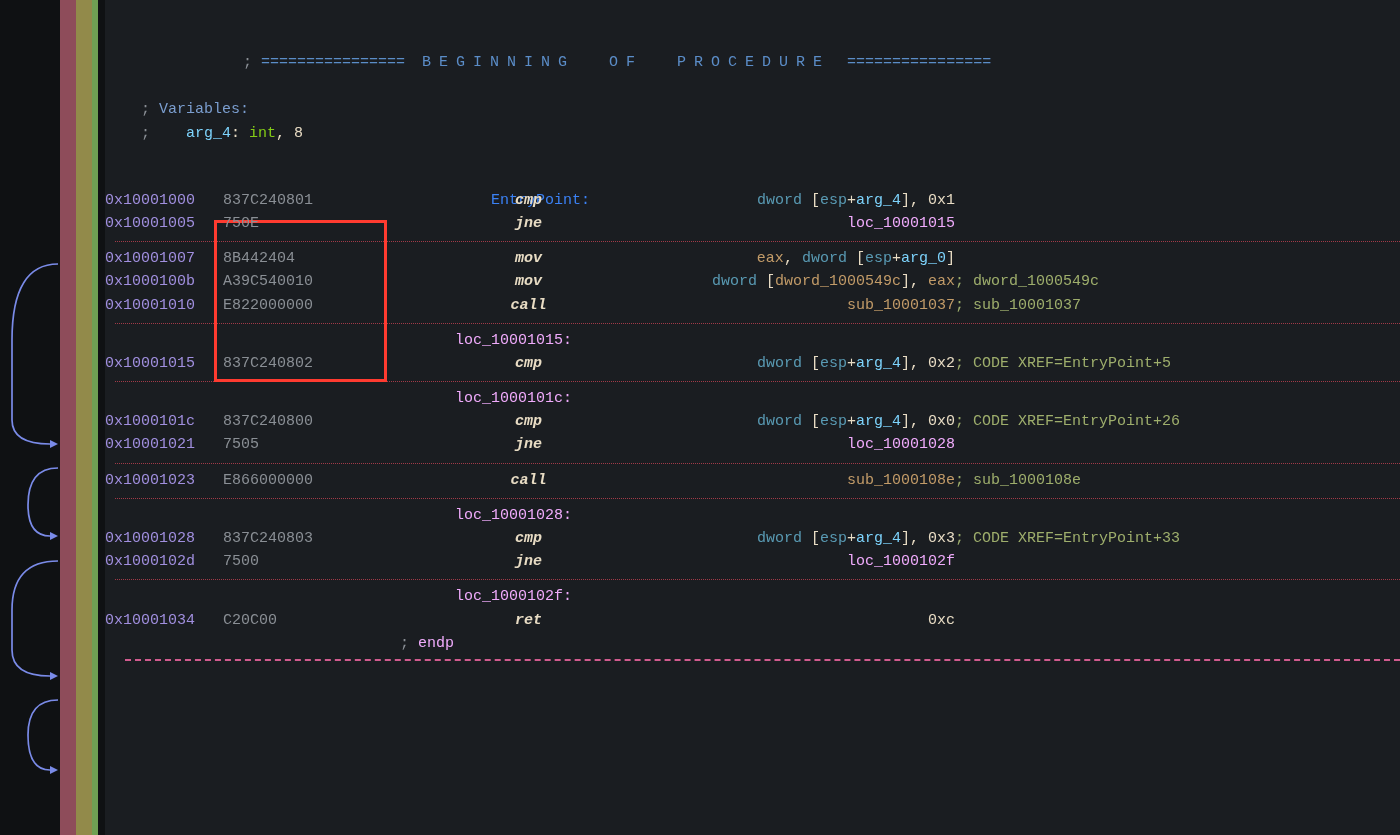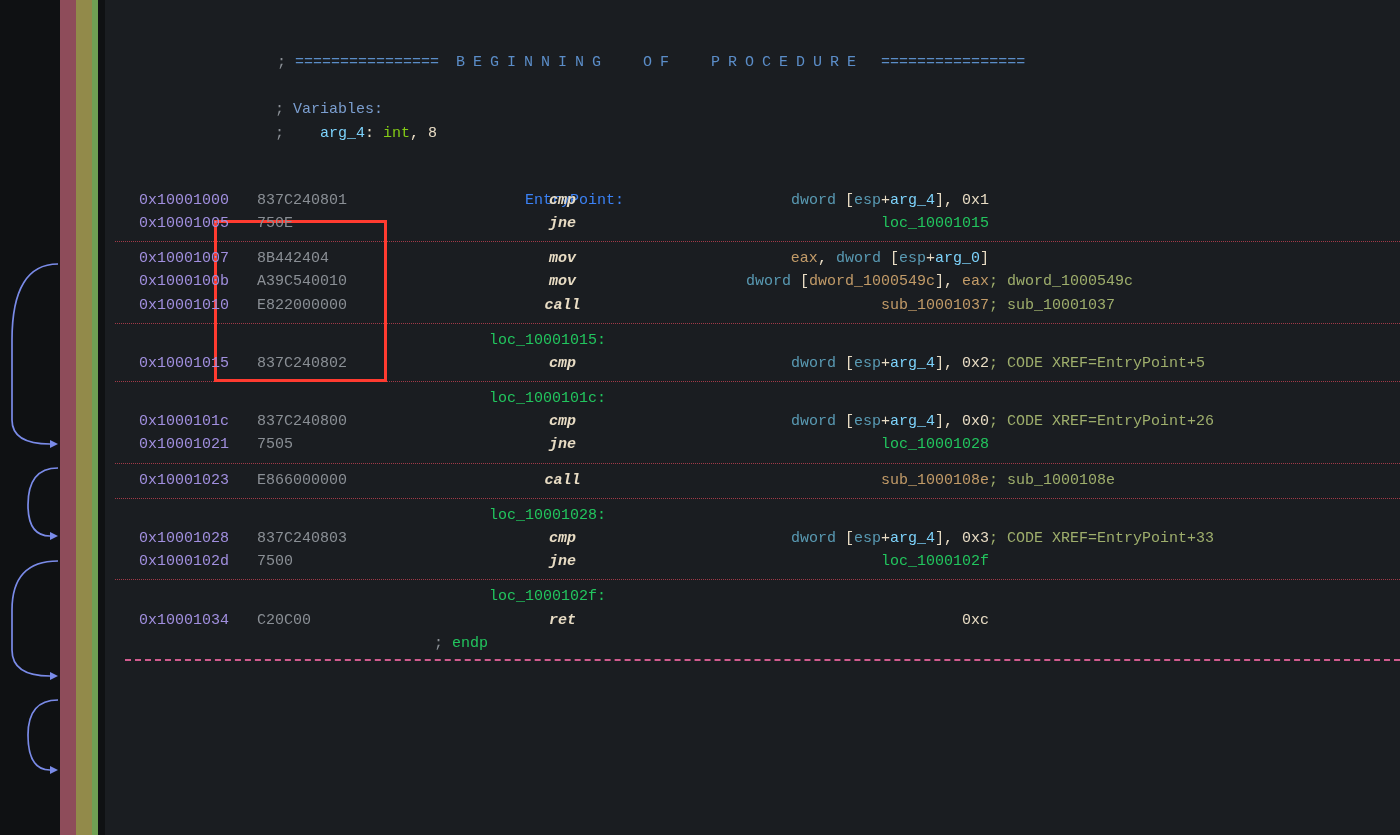--- a/index.html
+++ b/index.html
@@ -31,45 +31,44 @@
   .code-area {
     position: absolute;
     left: 105px; top: 0; right: 0; bottom: 0;
     color: #c8cdd4;
   }
   .row {
     height: 23.2px;
     line-height: 23.2px;
     white-space: pre;
     position: relative;
-    margin-left: 34px;
   }
   .col-addr   { display:inline-block; width:118px; color:#a18fdf; }
   .col-bytes  { display:inline-block; width:232px; color:#8a8f95; }
   .col-mnem   { display:inline-block; width:120px; text-align:center;font-style:italic; }
   .col-mnem .mnem { color:#e8dcc4; font-weight:bold; }
   .col-ops    { display:inline-block; width:380px;text-align:right; }
   .col-cmt    { display:inline-block; color:#9eae6c; }
 
   .label-line { padding-left: 350px; color:#a79f82; }
   .label-entry { color:#3b82f6; }
 
-  .indent-cmt { padding-left: 100px; }
+  .indent-cmt { }
   .cmt-text   { color:#7b9ecf; }
   .cmt-semi   { color:#8a8f95; }
 
   .banner { padding-left: 102px; letter-spacing: 0; }
   .banner .eq { color:#5b8dc8; letter-spacing: 0; }
   .banner .txt { color:#5b8dc8; letter-spacing: 8px; }
 
   .hl-type  { color:#84cc16; }
   .hl-reg   { color:#599ab3; }
   .hl-name  { color:#7dd3fc; }
   .hl-sym   { color:#c29b68; }
-  .hl-dim   { color:#22c55e; }
+  .hl-dim   { color:#f0abfc; }
   .hl-white { color:#e8dcc4; }
 
   .dotted-sep {
     border-top: 1px dotted #a13a48;
     margin-left: 10px;
     height: 1px;
   }
   .dashed-sep {
     border-top: 2px dashed #d25b8f;
     margin-left: 20px;

